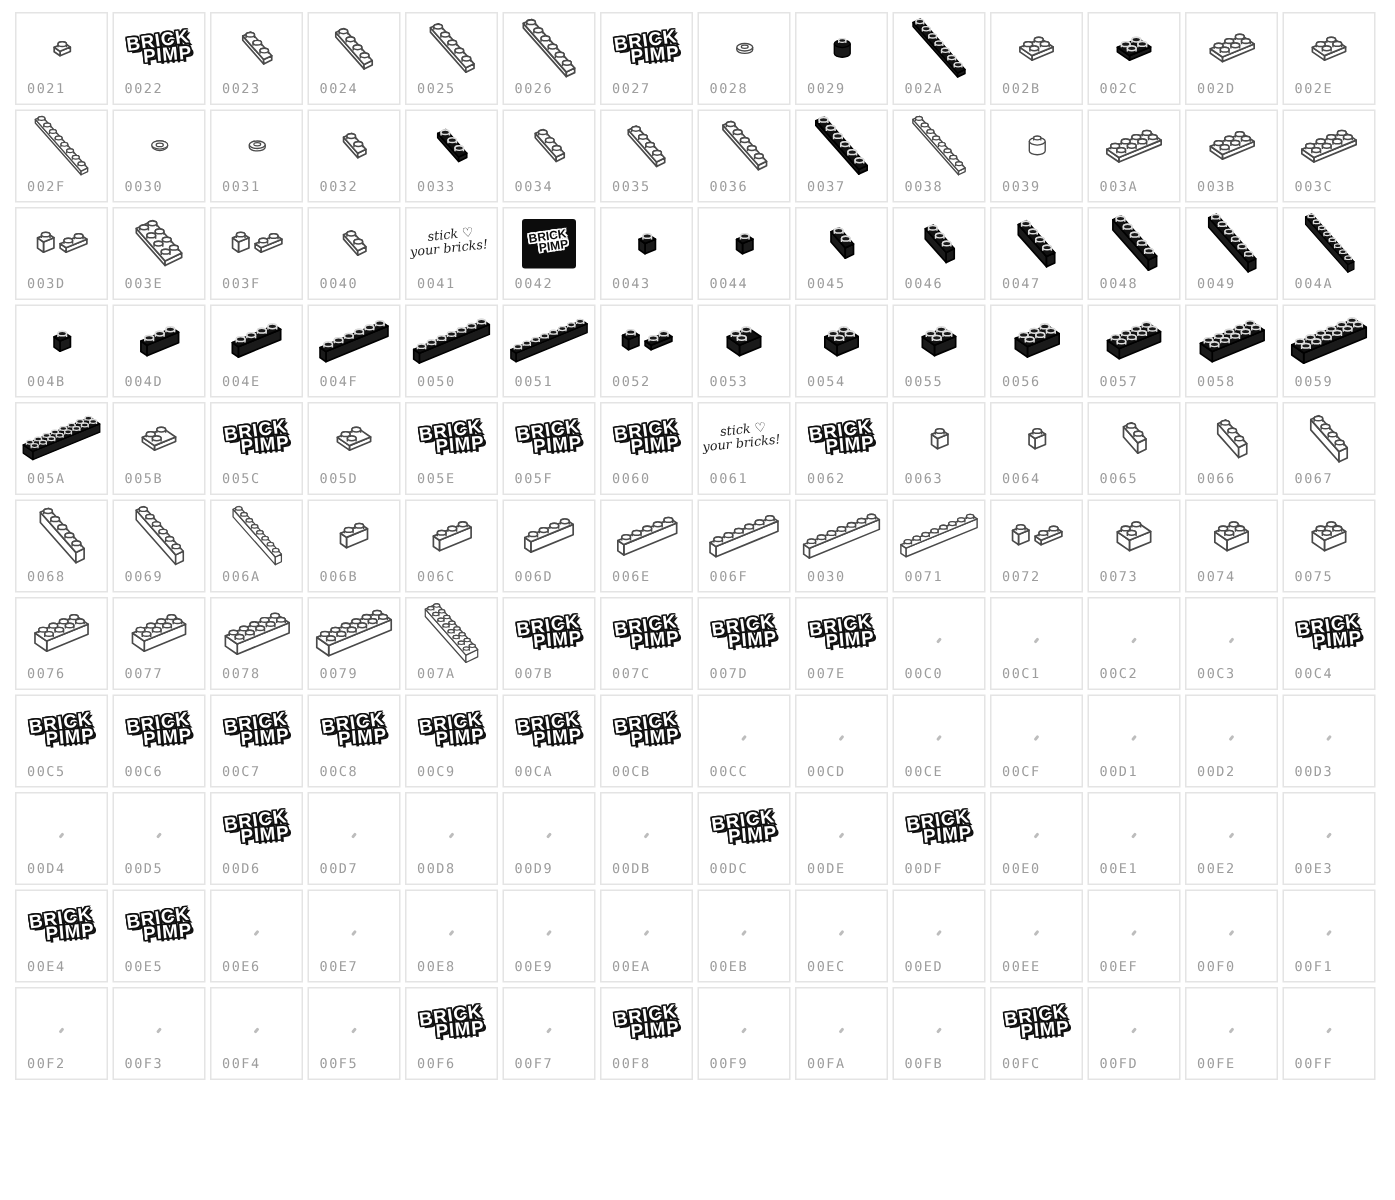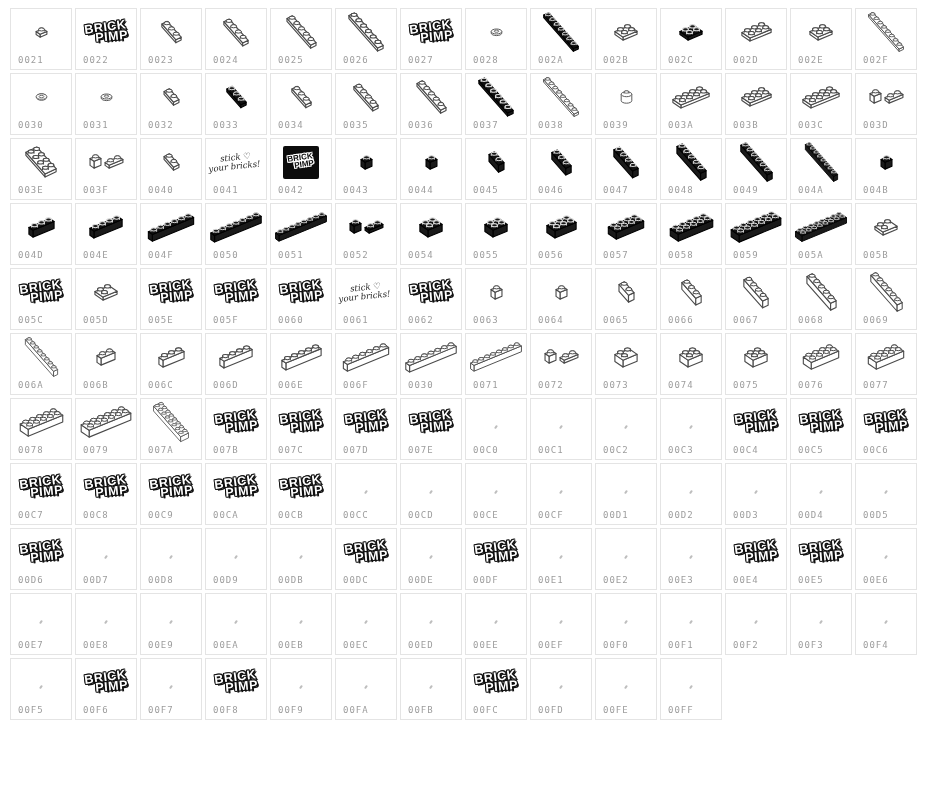--- a/index.html
+++ b/index.html
@@ -206,20 +206,33 @@
             <ellipse cx="6.5" cy="4.5" rx="5.3" ry="2.5" fill="#fdfdfd" stroke="#4a4a4a" stroke-width="0.9"></ellipse>
             <ellipse cx="6.5" cy="4.2" rx="2.3" ry="1.1" fill="#fff" stroke="#4a4a4a" stroke-width="0.8"></ellipse>
           </svg>
         </span>
       </div>
       <div class="label">0028</div>
     </div>
     <div class="cell">
       <div class="glyph">
         <span class="brick-wrap">
+          <svg width="15" height="17" viewBox="0 0 15 17">
+            <path d="M2.2 5.2 v6.5 a5.3 2.5 0 0 0 10.6 0 v-6.5" fill="#1a1a1a" stroke="#000" stroke-width="0.9"></path>
+            <ellipse cx="7.5" cy="5.2" rx="5.3" ry="2.5" fill="#111" stroke="#000" stroke-width="0.9"></ellipse>
+            <path d="M5.1 4.6 v-1.6 a2.4 1.2 0 0 1 4.8 0 v1.6" fill="#1a1a1a" stroke="#ddd" stroke-width="0.8"></path>
+            <ellipse cx="7.5" cy="3" rx="2.4" ry="1.2" fill="#1a1a1a" stroke="#ddd" stroke-width="0.8"></ellipse>
+          </svg>
+        </span>
+      </div>
+      <div class="label">0029</div>
+    </div>
+    <div class="cell">
+      <div class="glyph">
+        <span class="brick-wrap">
           <svg width="38" height="42" viewBox="-1.5 -6.0 34.0 37.6">
             <g stroke-linejoin="round">
               <polygon points="0.0,-2.4 26.6,27.7 26.6,30.1 0.0,0.0" fill="#1a1a1a" stroke="#000000" stroke-width="0.9"></polygon>
               <polygon points="26.6,27.7 31.0,25.6 31.0,28.0 26.6,30.1" fill="#1a1a1a" stroke="#000000" stroke-width="0.9"></polygon>
               <polygon points="0.0,-2.4 26.6,27.7 31.0,25.6 4.4,-4.5" fill="#111111" stroke="#000000" stroke-width="0.9"></polygon>
               <path d="M1.8 -1.3 v-1.7 a2.3 1.25 0 0 1 4.6 0 v1.7" fill="#1a1a1a" stroke="#dddddd" stroke-width="0.8"></path>
               <ellipse cx="4.1" cy="-3.0" rx="2.3" ry="1.25" fill="#1a1a1a" stroke="#dddddd" stroke-width="0.8"></ellipse>
               <path d="M5.6 3.0 v-1.7 a2.3 1.25 0 0 1 4.6 0 v1.7" fill="#1a1a1a" stroke="#dddddd" stroke-width="0.8"></path>
               <ellipse cx="7.9" cy="1.3" rx="2.3" ry="1.25" fill="#1a1a1a" stroke="#dddddd" stroke-width="0.8"></ellipse>
               <path d="M9.4 7.3 v-1.7 a2.3 1.25 0 0 1 4.6 0 v1.7" fill="#1a1a1a" stroke="#dddddd" stroke-width="0.8"></path>
@@ -1092,20 +1105,40 @@
                 <polygon points="0.0,-2.4 11.2,-7.0 14.4,-4.8 3.2,-0.2" fill="#111111" stroke="#000000" stroke-width="0.9"></polygon>
                 <path d="M2.1 -2.4 v-1.7 a2.3 1.25 0 0 1 4.6 0 v1.7" fill="#1a1a1a" stroke="#dddddd" stroke-width="0.8"></path>
                 <ellipse cx="4.4" cy="-4.1" rx="2.3" ry="1.25" fill="#1a1a1a" stroke="#dddddd" stroke-width="0.8"></ellipse>
                 <path d="M7.7 -4.8 v-1.7 a2.3 1.25 0 0 1 4.6 0 v1.7" fill="#1a1a1a" stroke="#dddddd" stroke-width="0.8"></path>
                 <ellipse cx="10.0" cy="-6.5" rx="2.3" ry="1.25" fill="#1a1a1a" stroke="#dddddd" stroke-width="0.8"></ellipse>
               </g>
             </svg></span>
         </span>
       </div>
       <div class="label">0052</div>
+    </div>
+    <div class="cell">
+      <div class="glyph">
+        <span class="brick-wrap">
+          <svg width="26" height="23" viewBox="-1.5 -12.3 20.6 18.2">
+            <g stroke-linejoin="round">
+              <polygon points="6.4,-1.1 17.6,-5.7 17.6,-0.2 6.4,4.4" fill="#1a1a1a" stroke="#000000" stroke-width="0.9"></polygon>
+              <polygon points="0.0,-5.5 6.4,-1.1 6.4,4.4 0.0,0.0" fill="#1a1a1a" stroke="#000000" stroke-width="0.9"></polygon>
+              <polygon points="0.0,-5.5 11.2,-10.1 17.6,-5.7 6.4,-1.1" fill="#111111" stroke="#000000" stroke-width="0.9"></polygon>
+              <path d="M2.1 -5.5 v-1.7 a2.3 1.25 0 0 1 4.6 0 v1.7" fill="#1a1a1a" stroke="#dddddd" stroke-width="0.8"></path>
+              <ellipse cx="4.4" cy="-7.3" rx="2.3" ry="1.25" fill="#1a1a1a" stroke="#dddddd" stroke-width="0.8"></ellipse>
+              <path d="M7.7 -7.8 v-1.7 a2.3 1.25 0 0 1 4.6 0 v1.7" fill="#1a1a1a" stroke="#dddddd" stroke-width="0.8"></path>
+              <ellipse cx="10.0" cy="-9.5" rx="2.3" ry="1.25" fill="#1a1a1a" stroke="#dddddd" stroke-width="0.8"></ellipse>
+              <path d="M5.3 -3.3 v-1.7 a2.3 1.25 0 0 1 4.6 0 v1.7" fill="#1a1a1a" stroke="#dddddd" stroke-width="0.8"></path>
+              <ellipse cx="7.6" cy="-5.0" rx="2.3" ry="1.25" fill="#1a1a1a" stroke="#dddddd" stroke-width="0.8"></ellipse>
+            </g>
+          </svg>
+        </span>
+      </div>
+      <div class="label">0053</div>
     </div>
     <div class="cell">
       <div class="glyph">
         <span class="brick-wrap">
           <svg width="26" height="23" viewBox="-1.5 -12.3 20.6 18.2">
             <g stroke-linejoin="round">
               <polygon points="6.4,-1.1 17.6,-5.7 17.6,-0.2 6.4,4.4" fill="#1a1a1a" stroke="#000000" stroke-width="0.9"></polygon>
               <polygon points="0.0,-5.5 6.4,-1.1 6.4,4.4 0.0,0.0" fill="#1a1a1a" stroke="#000000" stroke-width="0.9"></polygon>
               <polygon points="0.0,-5.5 11.2,-10.1 17.6,-5.7 6.4,-1.1" fill="#111111" stroke="#000000" stroke-width="0.9"></polygon>
               <path d="M2.1 -5.5 v-1.7 a2.3 1.25 0 0 1 4.6 0 v1.7" fill="#1a1a1a" stroke="#dddddd" stroke-width="0.8"></path>
@@ -2198,20 +2231,26 @@
     <div class="cell">
       <div class="glyph">
         <span class="logo"><span class="l1">BRICK</span><span class="l2">PIMP</span></span>
       </div>
       <div class="label">00DF</div>
     </div>
     <div class="cell">
       <div class="glyph">
         <span class="dot"></span>
       </div>
+      <div class="label">00E0</div>
+    </div>
+    <div class="cell">
+      <div class="glyph">
+        <span class="dot"></span>
+      </div>
       <div class="label">00E1</div>
     </div>
     <div class="cell">
       <div class="glyph">
         <span class="dot"></span>
       </div>
       <div class="label">00E2</div>
     </div>
     <div class="cell">
       <div class="glyph">

